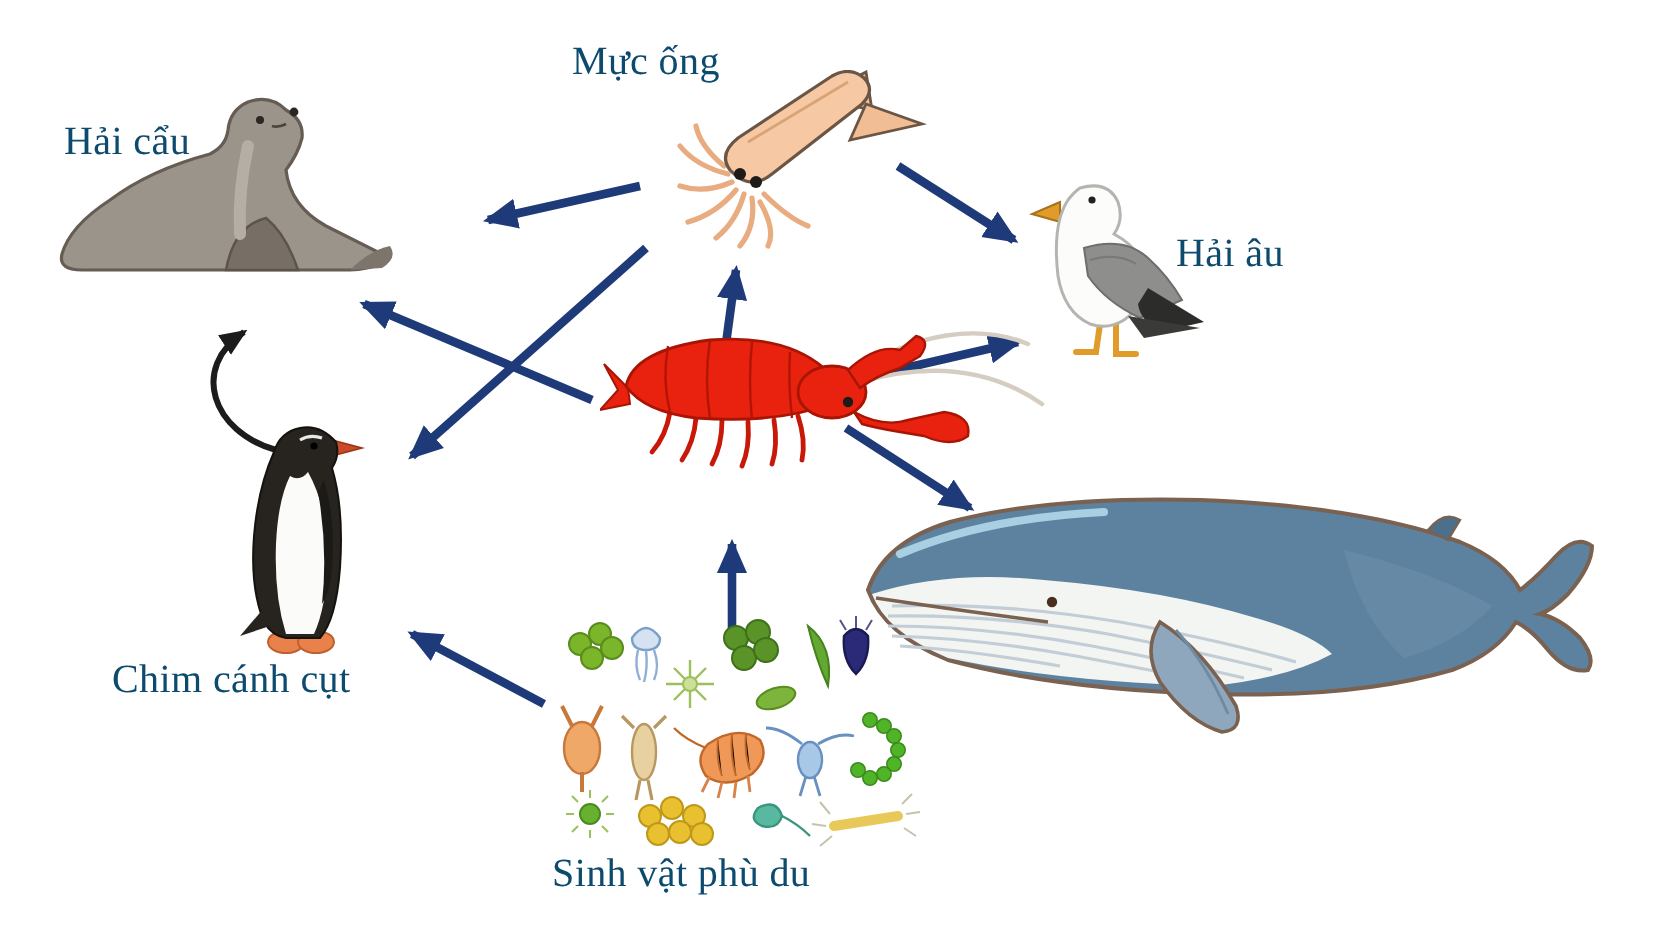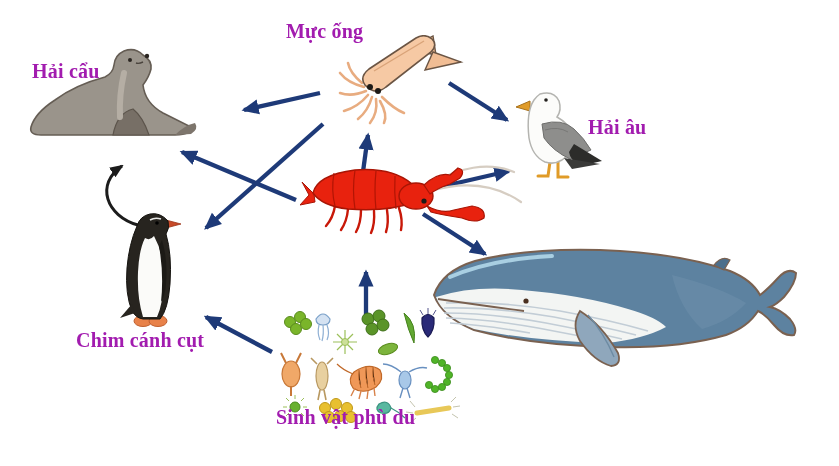--- a/index.html
+++ b/index.html
@@ -5,23 +5,23 @@
   html,body{margin:0;padding:0;background:#ffffff;}
   .stage{
     position:relative;
     width:839px;height:466px;
     background:#ffffff;
     overflow:hidden;
     font-family:"Liberation Serif","DejaVu Serif",serif;
   }
   .node-label{
     position:absolute;
-    font-weight:bold;
+    font-weight:normal;
     font-size:20px;
-    color:#a21caf;
+    color:#0c4a6e;
     white-space:nowrap;
     letter-spacing:0.2px;
   }
   .figure{position:absolute;}
   .figure svg{display:block;}
   #arrow-layer{position:absolute;left:0;top:0;width:839px;height:466px;pointer-events:none;}
 </style>
 </head>
 <body>
 
@@ -134,21 +134,21 @@
       <ellipse cx="48" cy="109" rx="9" ry="5.5" fill="#e8824a" stroke="#c06030" stroke-width="1"></ellipse>
       <path d="M56,8 L71,12 L56,16 Z" fill="#c84a28" stroke="#9a3418" stroke-width="0.8"></path>
       <path d="M40,2 Q30,4 27,14 Q19,32 17,56 Q15,82 22,99 Q26,106 33,107 L50,107 Q58,98 60,72 Q62,42 56,22 Q60,16 58,9 Q50,0 40,2 Z" fill="#27241f" stroke="#15130f" stroke-width="1"></path>
       <path d="M44,24 Q54,42 54,68 Q53,92 47,105 L33,105 Q27,86 28,60 Q29,38 35,26 Q40,29 44,24 Z" fill="#fbfbf9"></path>
       <path d="M52,28 Q58,48 56,72 Q55,84 51,90 Q54,62 49,34 Z" fill="#1c1a16"></path>
       <path d="M22,92 L10,106 L25,101 Z" fill="#27241f"></path>
       <circle cx="47" cy="11" r="1.8" fill="#000"></circle>
       <path d="M40,8 Q45,5 51,7" stroke="#e8e8e6" stroke-width="1.6" fill="none"></path>
     </svg>
   </div>
-  <div class="node-label" style="left:56px;top:329px;margin-left:20px;">Chim cánh cụt</div>
+  <div class="node-label" style="left:56px;top:329px;">Chim cánh cụt</div>
 
   <div class="figure" style="left:430px;top:245px;">
     <svg width="380" height="135" viewBox="0 0 380 135">
       <path d="M4,50 Q12,26 45,16 Q95,3 170,5 Q250,8 300,26 Q322,35 330,50 Q338,44 348,33 Q358,22 366,28 Q366,38 354,52 Q346,60 340,62 Q350,64 360,74 Q368,84 364,90 Q354,92 344,80 Q336,70 328,66 Q318,82 296,90 Q248,104 178,102 Q100,100 44,85 Q12,72 4,50 Z" fill="#5d82a0" stroke="#7a6150" stroke-width="2"></path>
       <path d="M6,52 Q44,40 92,45 Q152,50 198,64 Q226,72 236,82 Q214,94 176,98 Q100,96 44,84 Q13,71 6,52 Z" fill="#f3f5f3"></path>
       <g stroke="#c2cdd6" stroke-width="1.6" fill="none">
         <path d="M16,58 Q70,56 130,66 Q180,75 218,86"></path>
         <path d="M14,63 Q66,62 124,72 Q170,81 206,90"></path>
         <path d="M14,68 Q62,68 116,78 Q158,86 192,94"></path>
         <path d="M16,73 Q58,74 108,83 Q144,90 176,96"></path>
@@ -248,15 +248,15 @@
 
       <path d="M104,96 Q113,91 116,100 Q114,107 106,105 Q99,102 104,96 Z" fill="#58b8a0" stroke="#3a9480" stroke-width="1.2"></path>
       <path d="M116,100 Q124,104 130,110" stroke="#3a9480" stroke-width="1.2" fill="none"></path>
 
       <path d="M142,105 L174,100" stroke="#e8c858" stroke-width="5" stroke-linecap="round"></path>
       <g stroke="#c4c4ae" stroke-width="1">
         <path d="M140,99 L135,93 M141,110 L135,115 M138,105 L131,104 M176,94 L181,89 M177,106 L183,110 M178,99 L185,98"></path>
       </g>
     </svg>
   </div>
-  <div class="node-label" style="left:276px;top:406px;">Sinh vật phù du</div>
+  <div class="node-label" style="left:276px;top:426px;">Sinh vật phù du</div>
 
 </div>
 
 </body></html>

